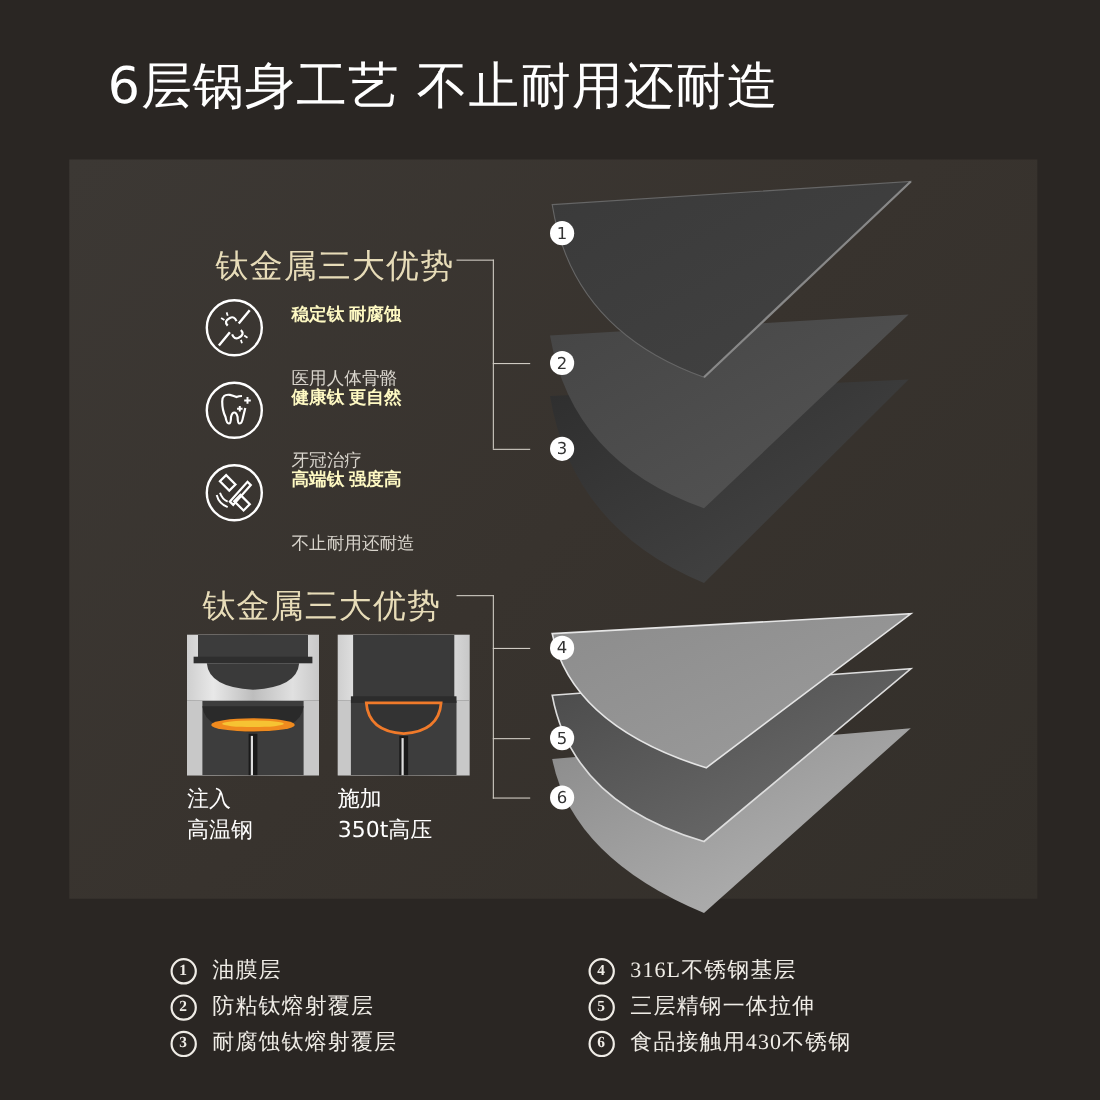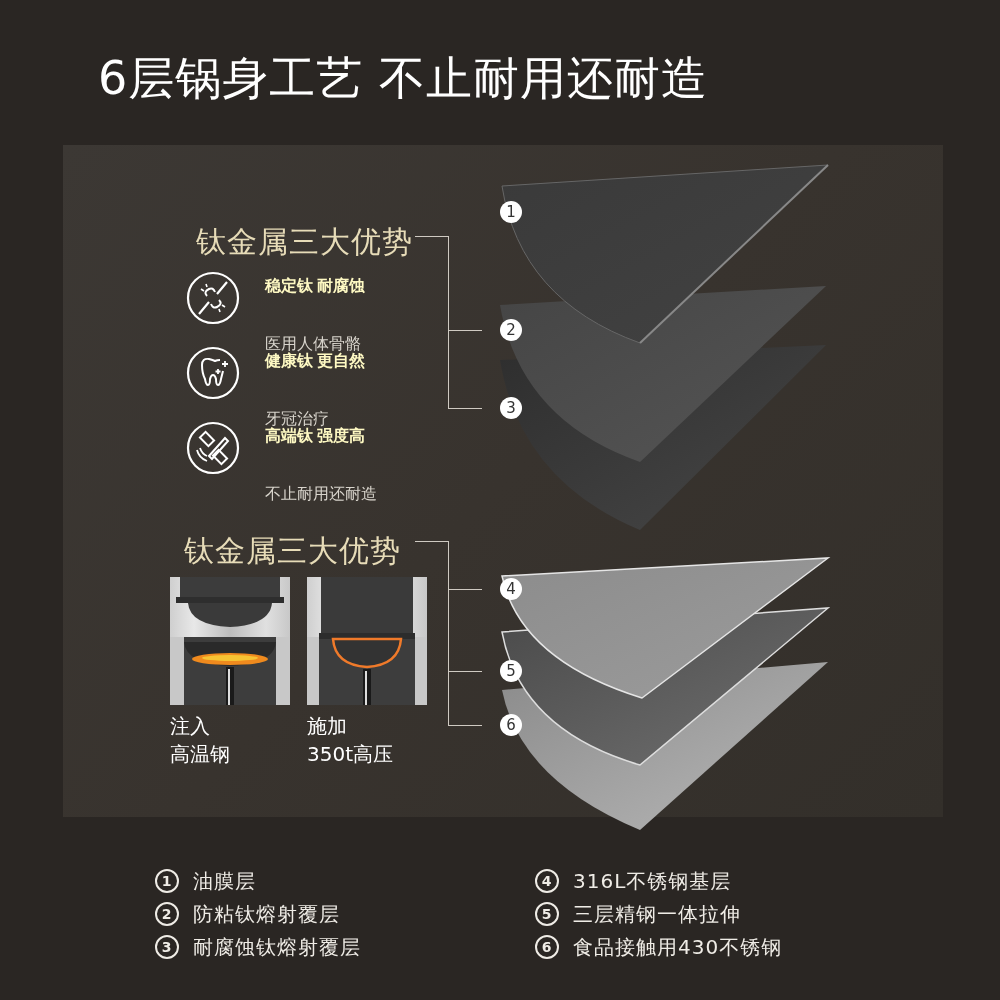--- a/index.html
+++ b/index.html
@@ -8,21 +8,21 @@
   .panel{position:absolute;left:63px;top:145px;width:880px;height:672px;background:linear-gradient(135deg,#3c3834 0%,#38332e 50%,#332f2a 100%);}
   .section-head{position:absolute;font-size:30px;color:#e7dcb8;letter-spacing:1px;white-space:nowrap;}
   .feat{position:absolute;left:185px;width:260px;height:60px;}
   .feat .icon{position:absolute;left:0;top:0;width:56px;height:56px;}
   .feat .t1{position:absolute;left:80px;top:6px;font-size:16px;font-weight:bold;color:#fef9c3;white-space:nowrap;font-family:Liberation Serif, serif;}
   .feat .t2{position:absolute;left:80px;top:32px;font-size:16px;color:#d8d4cc;white-space:nowrap;margin-top:32px;}
   .line{position:absolute;background:#cfcac2;}
   .num{position:absolute;width:22px;height:22px;border-radius:50%;background:#fff;color:#333;font-size:15px;text-align:center;line-height:22px;}
   .photo{position:absolute;top:577px;width:120px;height:128px;overflow:hidden;background:linear-gradient(90deg,#cfcfcf 0%,#e8e8e8 20%,#bdbdbd 50%,#e0e0e0 80%,#c8c8c8 100%);}
   .caption{position:absolute;font-size:20px;color:#fff;text-align:left;line-height:28px;}
-  .legend{position:absolute;font-size:20px;color:#efece6;white-space:nowrap;letter-spacing:1px;}
+  .legend{position:absolute;font-size:20px;color:#efece6;white-space:nowrap;letter-spacing:1px;font-family:Liberation Serif, serif;}
   .legend .c{display:inline-block;width:20px;height:20px;border:2px solid #efece6;border-radius:50%;text-align:center;line-height:20px;font-size:14px;margin-right:14px;vertical-align:2px;font-weight:bold;}
 </style>
 </head>
 <body>
 
 <div class="title">6层锅身工艺 不止耐用还耐造</div>
 
 <div class="panel"></div>
 
 <div class="section-head" style="left:196px;top:222px;">钛金属三大优势</div>

